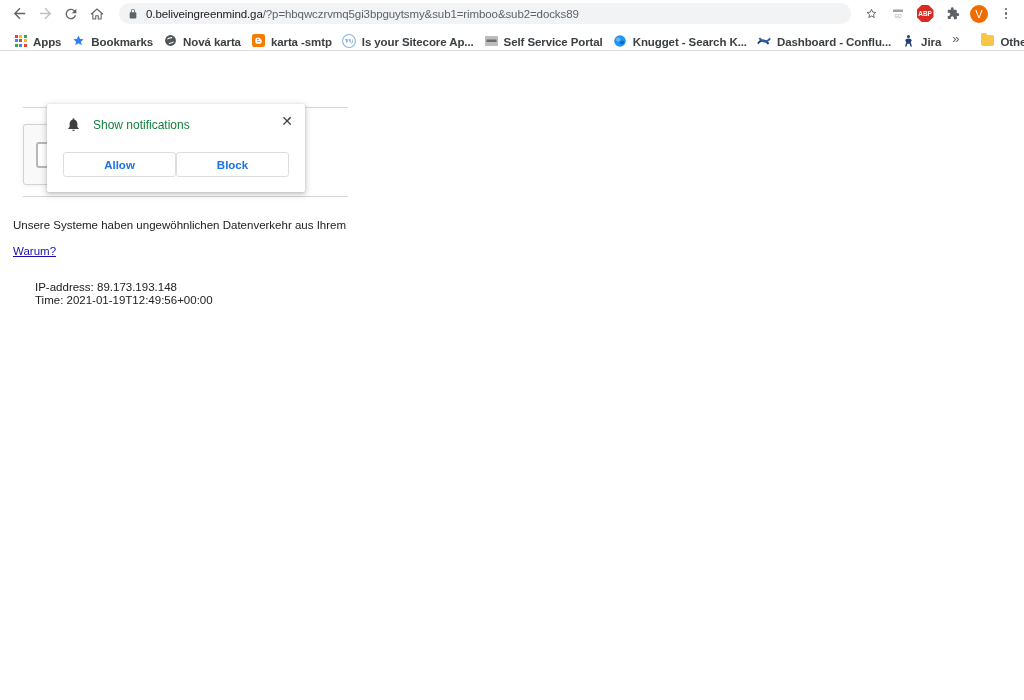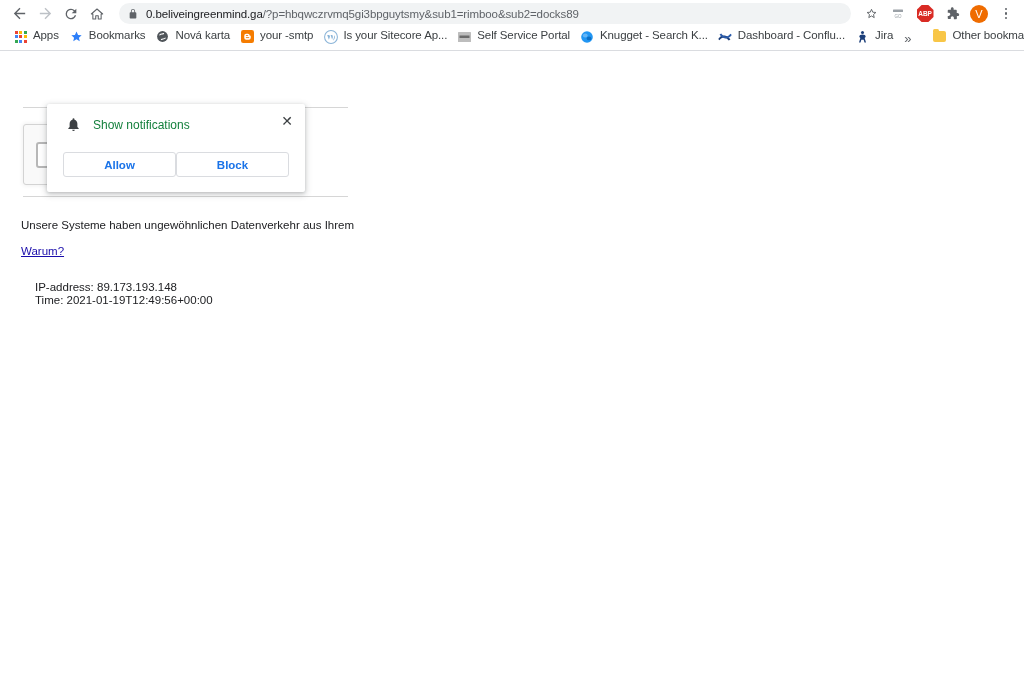--- a/index.html
+++ b/index.html
@@ -95,27 +95,28 @@
     display: flex;
     align-items: center;
     padding: 0 8px;
     background: #ffffff;
     position: relative;
     font-size: 11.5px;
     color: #3c4043;
   }
   .bm {
     display: flex;
-    align-items: flex-start;
+    align-items: flex-end;
     height: 19px;
     padding: 0 5px;
     border-radius: 3px;
     cursor: pointer;
     white-space: nowrap;
     flex: 0 0 auto;
+    font-weight: bold;
   }
   .bm .bmicon {
     width: 15px; height: 15px;
     margin-right: 5px;
     display: flex; align-items: center; justify-content: center;
     flex: 0 0 auto;
   }
   .bm .bmlabel { font-size: 11.5px; color: #3c4043; letter-spacing: -0.1px; }
 
   .apps-grid { display: grid; grid-template-columns: repeat(3,3px); grid-template-rows: repeat(3,3px); gap: 1.5px; }
@@ -187,21 +188,21 @@
   .recaptcha-brand {
     margin-left: auto;
     font-size: 9.5px;
     color: #c8c8c8;
     letter-spacing: 0.3px;
     text-align: right;
   }
 
   .msg-block {
     position: absolute;
-    left: 21px;
+    left: 13px;
     top: 168px;
     width: 340px;
     font-size: 11.5px;
     color: #202124;
     line-height: 13.5px;
   }
   .msg-block .warum {
     color: #1a0dab;
     text-decoration: underline;
     cursor: pointer;
@@ -393,21 +394,21 @@
     </div>
 
     <div class="bm">
       <span class="bmicon">
         <svg width="13" height="13" viewBox="0 0 24 24">
           <rect width="24" height="24" rx="4" fill="#f57c00"></rect>
           <path d="M9.5 7h3.2a3.3 3.3 0 0 1 3.3 3.3h.6a1.4 1.4 0 0 1 1.4 1.4v2.8A3.5 3.5 0 0 1 14.5 18h-5A3.5 3.5 0 0 1 6 14.5v-4A3.5 3.5 0 0 1 9.5 7z" fill="#fff"></path>
           <path d="M9.8 10.2h2.6M9.8 14h4.6" stroke="#f57c00" stroke-width="1.6" stroke-linecap="round"></path>
         </svg>
       </span>
-      <span class="bmlabel">your -smtp</span>
+      <span class="bmlabel">karta -smtp</span>
     </div>
 
     <div class="bm">
       <span class="bmicon">
         <svg width="14" height="14" viewBox="0 0 24 24">
           <circle cx="12" cy="12" r="11" fill="none" stroke="#8ab4d8" stroke-width="1.8"></circle>
           <path d="M5.5 8.6l2.9 8 1.9-5.3-1.2-2.7zm5.8 0l2.6 7.6 1.4-4.2c-.4-1.3-.7-2.3-.9-3.4zm5.9 1.4c.1.5.1 1 .1 1.6 0 .8-.2 1.7-.5 2.6l-1.3 3.6c1.9-1.1 3.1-3.2 3.1-5.5 0-1-.2-2-.6-2.9z" fill="#8ab4d8"></path>
         </svg>
       </span>
       <span class="bmlabel">Is your Sitecore Ap...</span>

